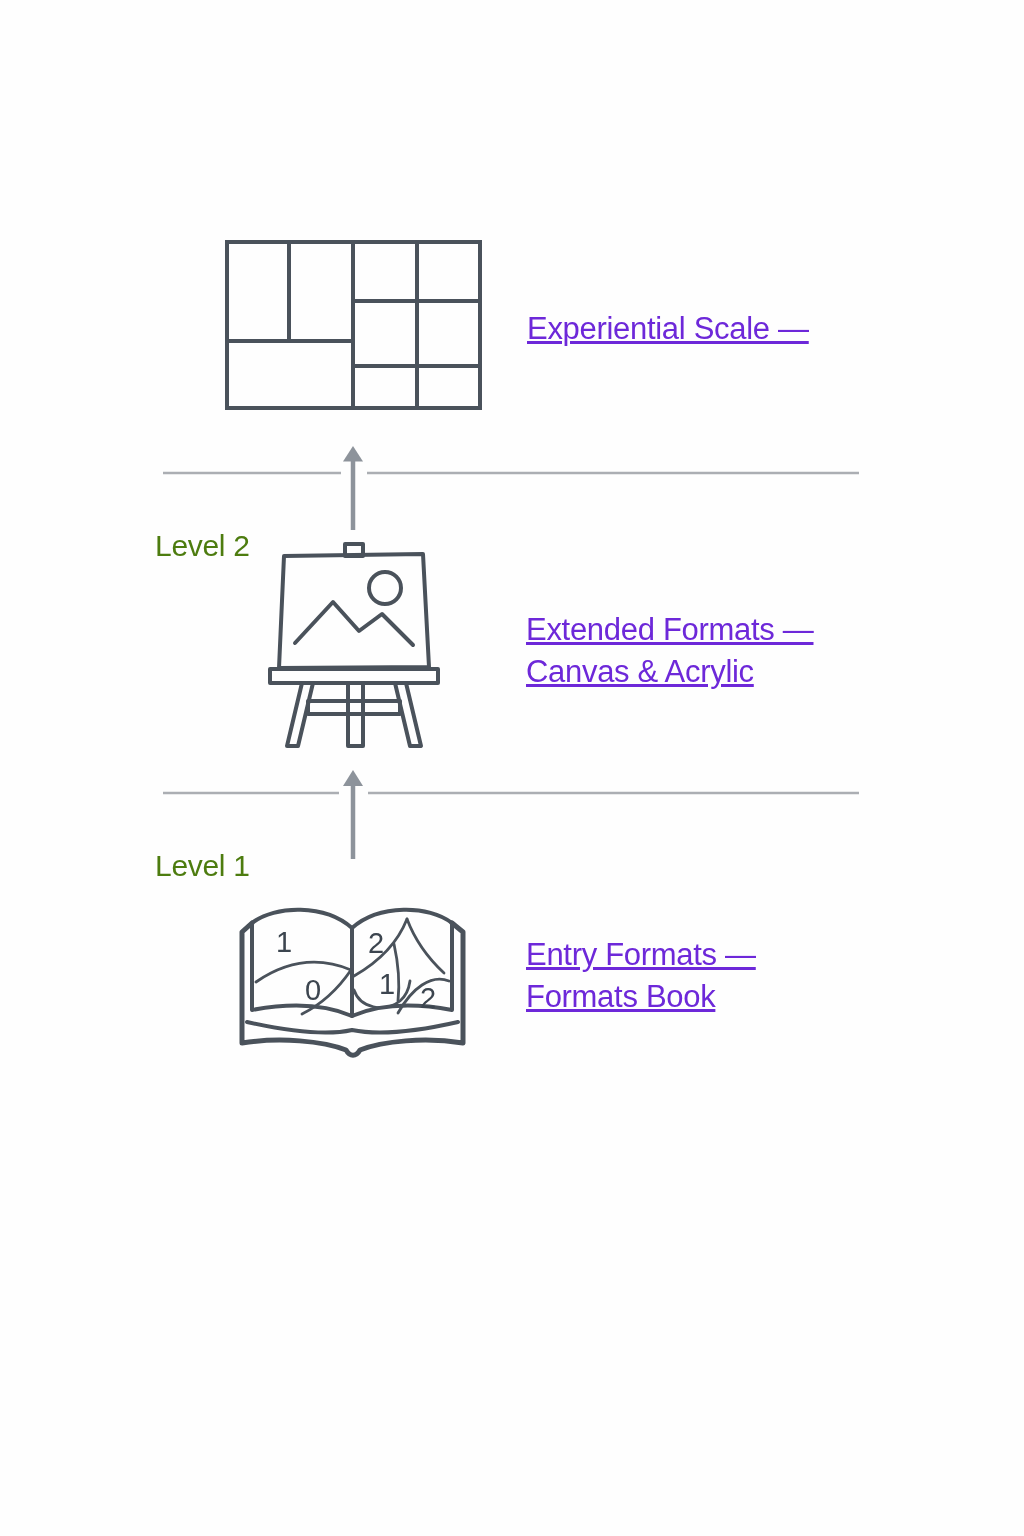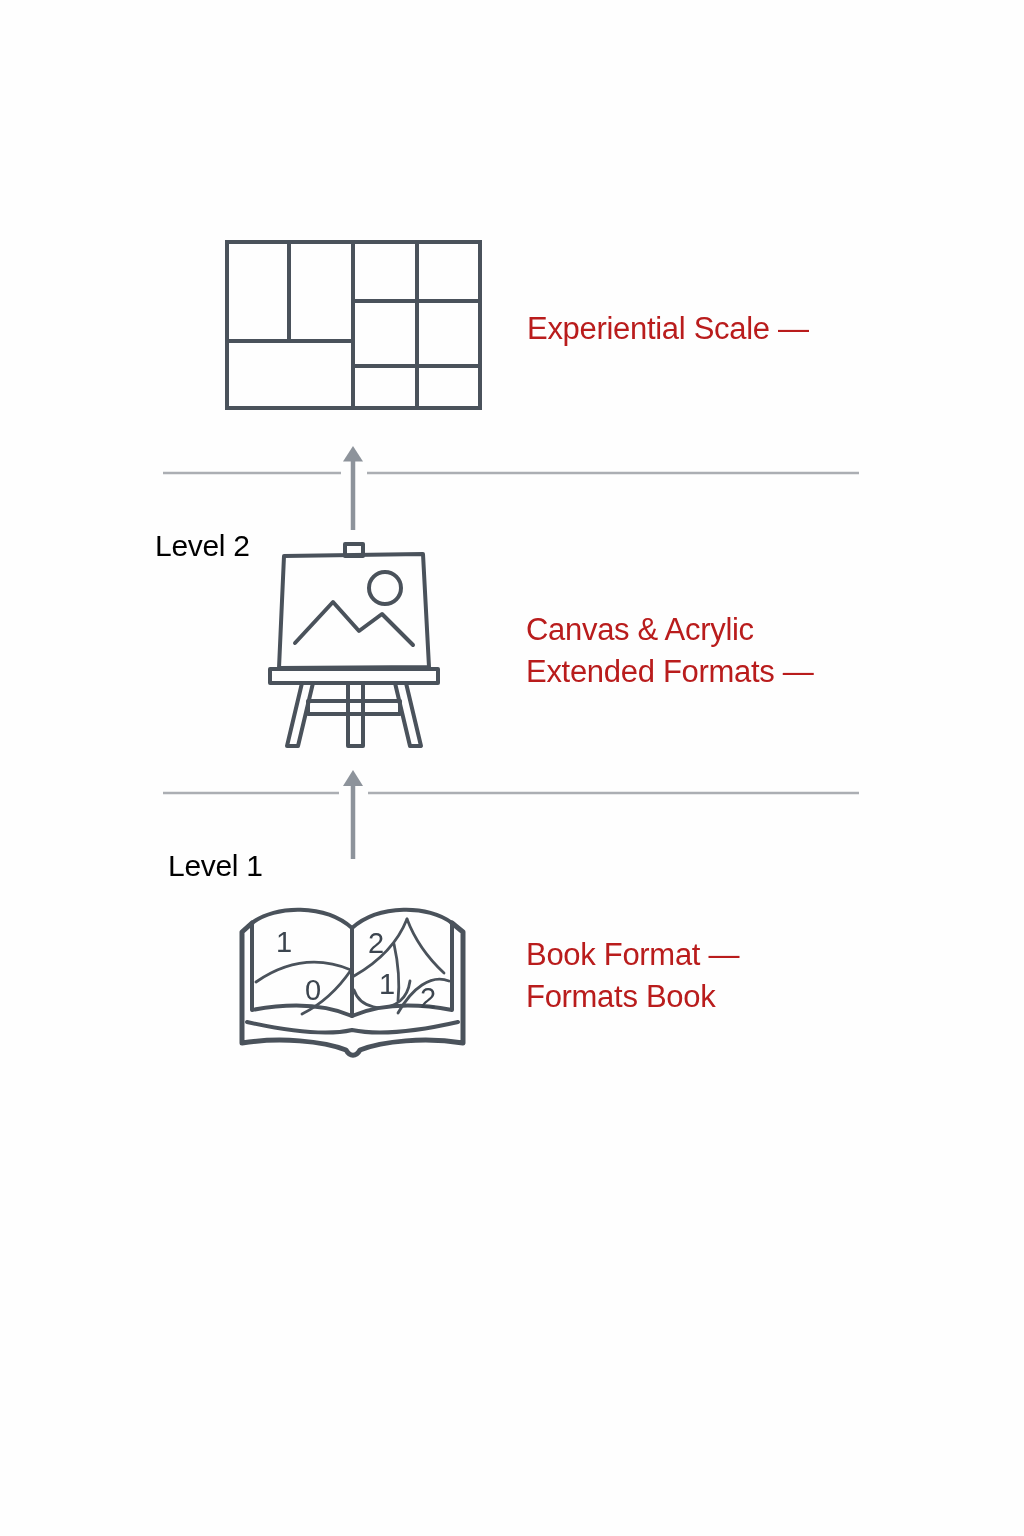--- a/index.html
+++ b/index.html
@@ -8,29 +8,30 @@
     background:#fefefe;
     font-family:"Liberation Sans",sans-serif;
   }
   .stage{
     position:relative;width:1024px;height:1536px;
     background:#fefefe;overflow:hidden;
   }
   svg.layer{position:absolute;left:0;top:0;}
   .caption{
     position:absolute;
-    color:#b91c1c;
+    color:#6d28d9;
     font-size:31px;
     line-height:42px;
     letter-spacing:-0.3px;
     white-space:nowrap;
+    text-decoration:underline;
   }
   .level-label{
     position:absolute;
-    color:#000000;
+    color:#4d7c0f;
     font-size:30px;
     line-height:38px;
     letter-spacing:-0.3px;
     white-space:nowrap;
   }
   .num{
     font-family:"Liberation Sans",sans-serif;
     font-size:29px;
     fill:#3c454f;
   }
@@ -109,24 +110,24 @@
     </g>
   </svg>
 
   <div class="caption" style="left:527px;top:308px;">
     <div>Experiential Scale —</div>
   </div>
 
   <div class="level-label" style="left:155px;top:527px;">Level 2</div>
 
   <div class="caption" style="left:526px;top:609px;">
+    <div>Extended Formats —</div>
     <div>Canvas &amp; Acrylic</div>
-    <div>Extended Formats —</div>
   </div>
 
-  <div class="level-label" style="left:168px;top:847px;">Level 1</div>
+  <div class="level-label" style="left:155px;top:847px;">Level 1</div>
 
   <div class="caption" style="left:526px;top:934px;">
-    <div>Book Format —</div>
+    <div>Entry Formats —</div>
     <div>Formats Book</div>
   </div>
 
 </div>
 
 </body></html>

